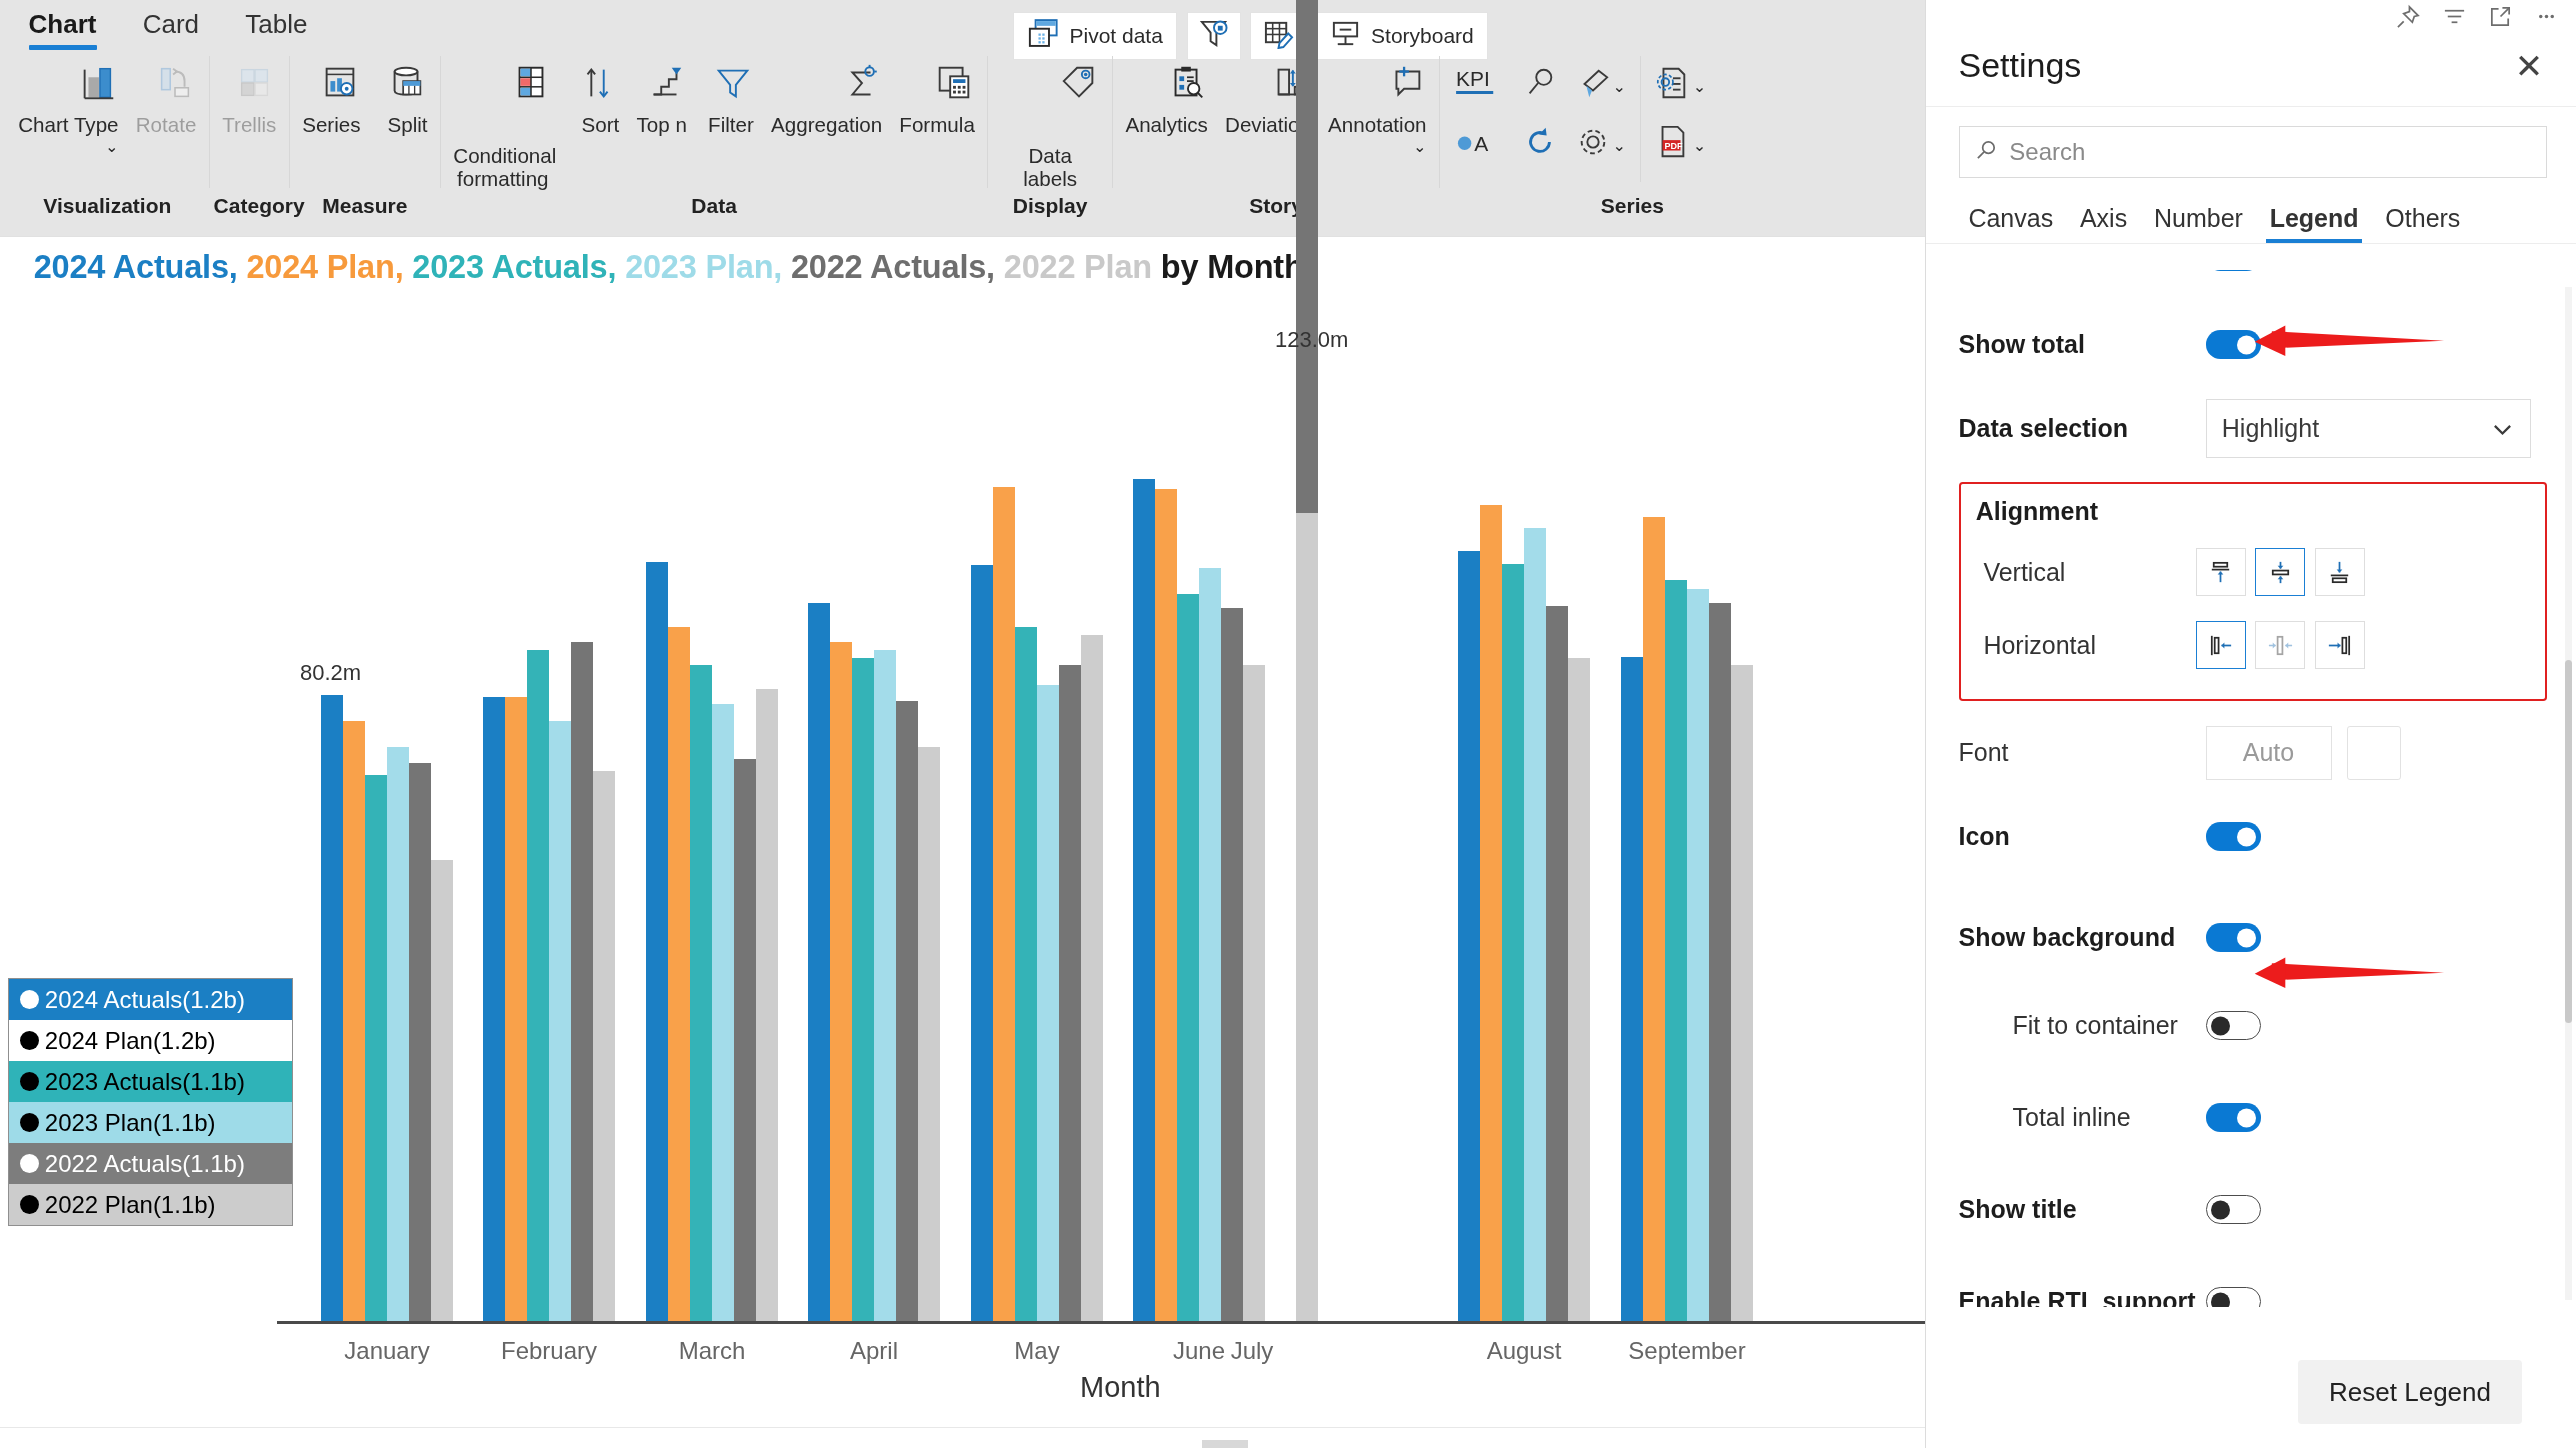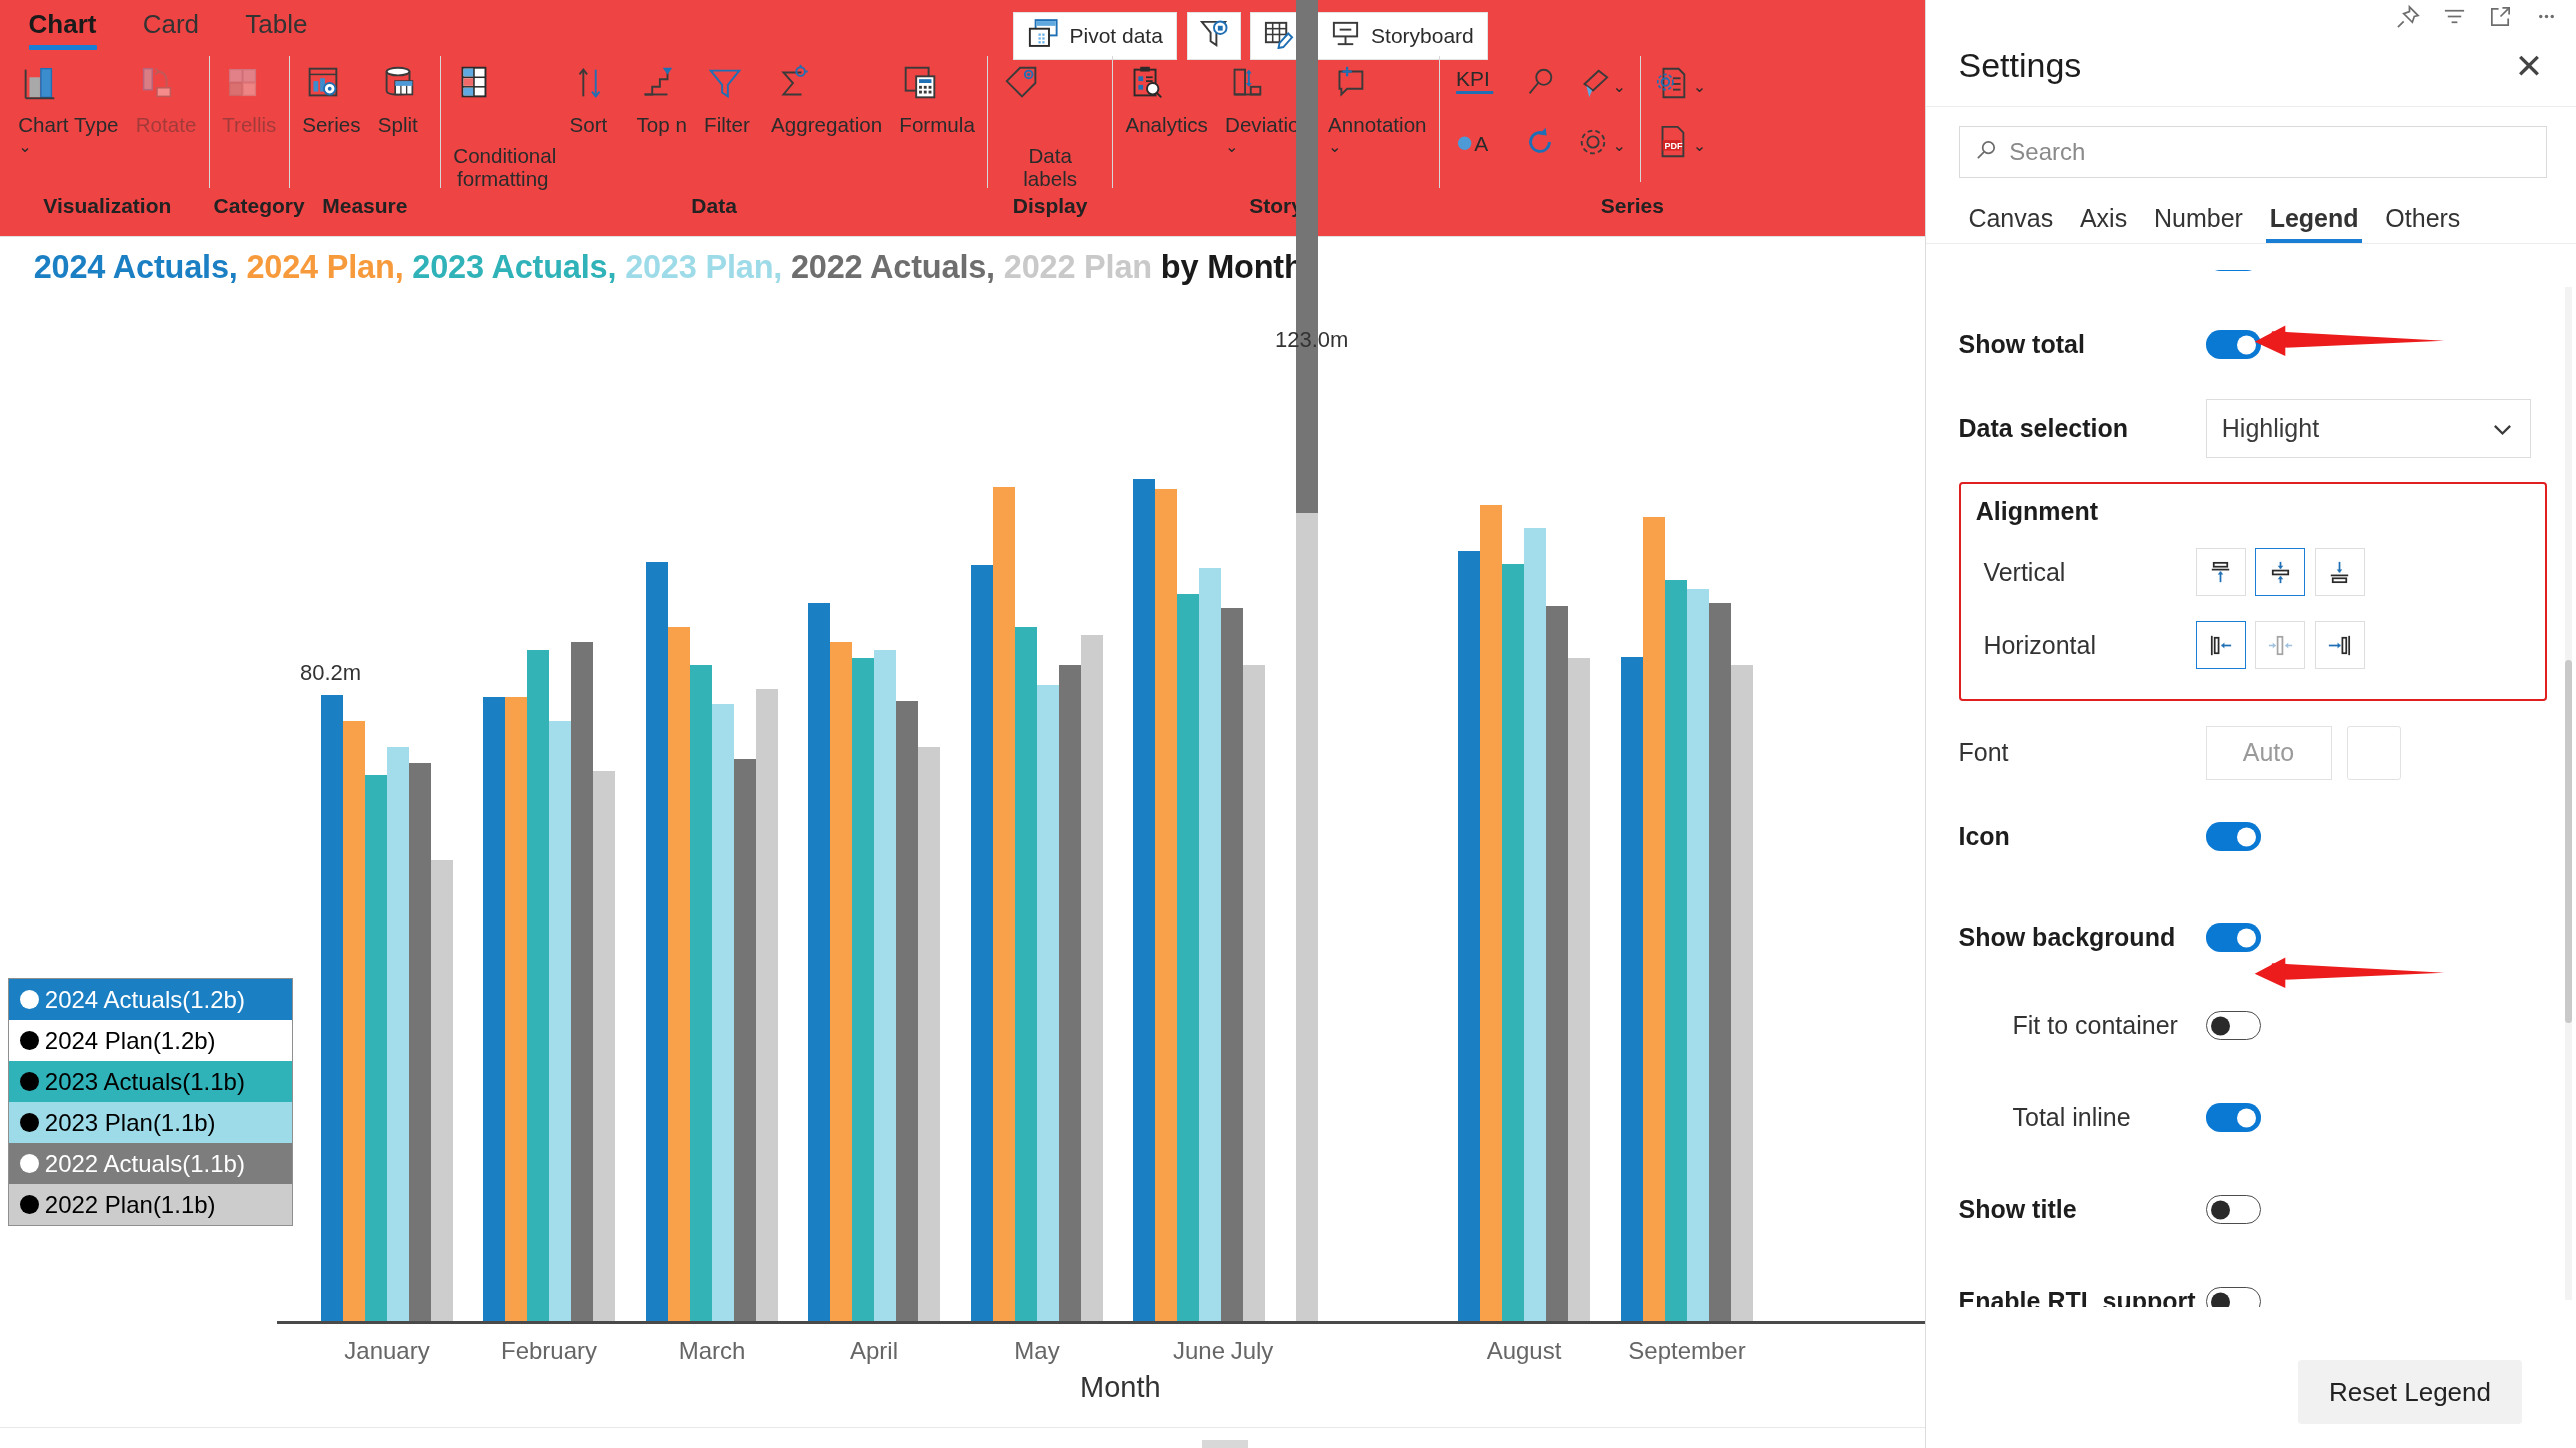--- a/index.html
+++ b/index.html
@@ -15,21 +15,21 @@
   #main-area {
     position: absolute; left: 0; top: 0;
     width: 1925px; height: 1448px;
     background: #ffffff;
   }
 
   
   #ribbon {
     position: relative;
     width: 100%; height: 237px;
-    background: #ef4444;
+    background: #e5e5e5;
     border-bottom: 1px solid #e1e1e1;
   }
   #ribbon-tabs {
     display: flex; align-items: flex-end;
     height: 54px; padding-left: 21px; gap: 31px;
   }
   .ribbon-tab {
     font-size: 26px; color: #333; padding: 0 7.6px 3.8px 7.6px;
     cursor: pointer; line-height: 1;
   }
@@ -54,21 +54,21 @@
   .rgroup-items { display: flex; align-items: flex-start; height: 134px; }
   .rgroup-label {
     font-size: 21px; color: #222; font-weight: 600;
     position: absolute; bottom: 5.7px; left: 0; right: 0; text-align: center;
   }
   .rgroup-sep {
     width: 1px; background: #d7d7d7; height: 132px; margin: 1.9px 3.8px 0 3.8px;
     align-self: flex-start;
   }
   .ritem {
-    display: flex; flex-direction: column; align-items: flex-start;
+    display: flex; flex-direction: column; align-items: flex-end;
     width: auto; min-width: 67px; padding: 3.8px 8.6px 0 8.6px; cursor: pointer;
   }
   .ritem.dim { opacity: .38; cursor: default; }
   .ritem .ico { height: 50px; display: flex; align-items: center; justify-content: center; }
   .ritem .cap {
     font-size: 20.6px; color: #2b2b2b; text-align: center;
     line-height: 1.12; margin-top: 4.8px; white-space: nowrap;
   }
   .ritem .cap.two { white-space: normal; max-width: 99px; margin-top: 36px; }
   .caret { font-size: 16.2px; color: #2b2b2b; line-height: 1; margin-top: 1.9px; }

